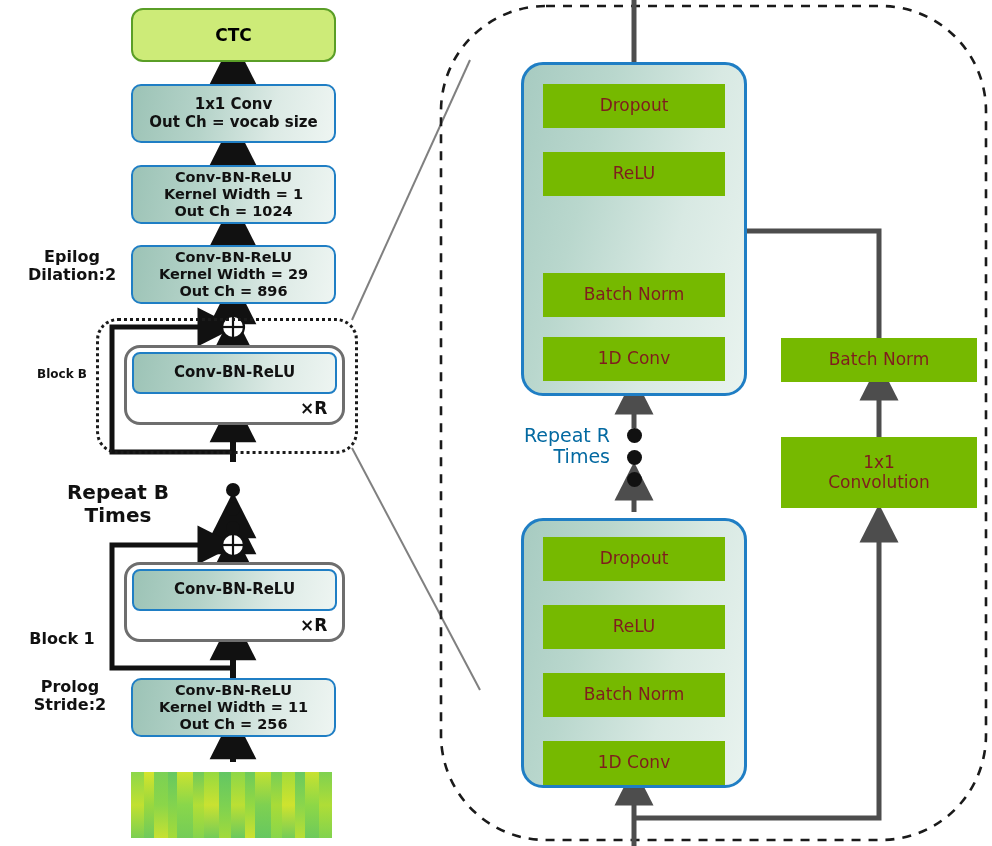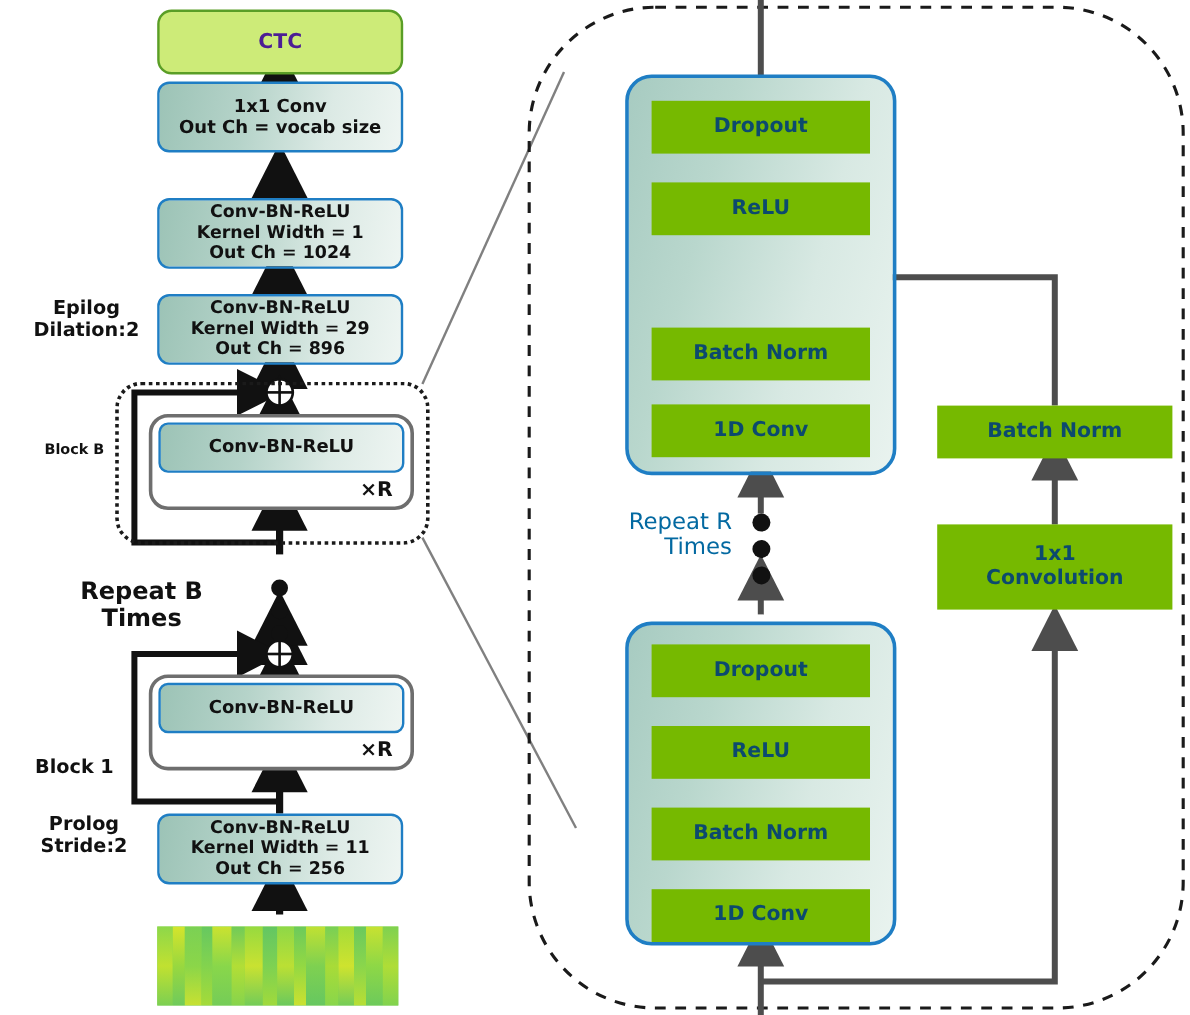--- a/index.html
+++ b/index.html
@@ -10,21 +10,21 @@
 
   
   .lbox{position:absolute;box-sizing:border-box;border:2.5px solid #1f7ec4;
         border-radius:10px;display:flex;flex-direction:column;
         align-items:center;justify-content:center;
         background:linear-gradient(100deg,#9cc3b6 0%,#b5d3c9 35%,#dceae5 70%,#eef5f2 100%);
         color:#111;font-weight:700;line-height:1.17;text-align:center;}
   .lbox span{display:block;white-space:nowrap;}
   .ctcbox{position:absolute;box-sizing:border-box;border:2.5px solid #5a9e26;
         border-radius:12px;background:#cdeb78;display:flex;align-items:center;
-        justify-content:center;color:#4c1d95;font-weight:700;}
+        justify-content:center;color:#000000;font-weight:700;}
 
   
   .blk-gray{position:absolute;box-sizing:border-box;border:3px solid #6e6e6e;
         border-radius:16px;background:#ffffff;}
   .blk-dotted{position:absolute;box-sizing:border-box;
         border:3px dotted #1a1a1a;border-radius:22px;background:transparent;}
   .xr{position:absolute;font-weight:700;color:#111;}
 
   .llabel{position:absolute;font-weight:700;color:#111;text-align:center;
         line-height:1.15;white-space:pre-line;}
@@ -32,21 +32,21 @@
   
   .spec{position:absolute;overflow:hidden;}
   .spec i{position:absolute;top:0;bottom:0;display:block;}
 
   
   .rcontainer{position:absolute;box-sizing:border-box;border:3px solid #1f7ec4;
         border-radius:22px;
         background:linear-gradient(105deg,#a7cbc1 0%,#b9d7cd 30%,#d8e9e3 65%,#e9f3ef 100%);}
   .gbox{position:absolute;box-sizing:border-box;background:#76b900;
         display:flex;align-items:center;justify-content:center;
-        color:#0c4a6e;font-weight:700;line-height:1.15;text-align:center;}
+        color:#7f1d1d;font-weight:400;line-height:1.15;text-align:center;}
   .rlabel{position:absolute;font-weight:400;color:#0369a1;text-align:right;
         line-height:1.12;white-space:pre-line;}
   .dot{position:absolute;background:#111;border-radius:50%;}
 </style>
 </head>
 <body>
 
 <div id="stage">
 
   <svg id="canvas" viewBox="0 0 992 846">
@@ -132,21 +132,21 @@
     <g>
       <ellipse cx="634" cy="231" rx="30" ry="23" fill="#76b900"></ellipse>
       <path d="M624,212 h20 v10 h10 v19 h-10 v10 h-20 v-10 h-10 v-19 h10 z" fill="#111" stroke="#ffffff" stroke-width="4" stroke-linejoin="round"></path>
     </g>
   </svg>
 
   <div class="ctcbox" style="left:131px;top:8px;width:205px;height:54px;font-size:17px;">
     <span>CTC</span>
   </div>
 
-  <div class="lbox" style="left:131px;top:68px;width:205px;height:59px;font-size:15px;">
+  <div class="lbox" style="left:131px;top:84px;width:205px;height:59px;font-size:15px;">
     <span>1x1 Conv</span>
     <span>Out Ch = vocab size</span>
   </div>
 
   <div class="lbox" style="left:131px;top:165px;width:205px;height:59px;font-size:14.5px;">
     <span>Conv-BN-ReLU</span>
     <span>Kernel Width = 1</span>
     <span>Out Ch = 1024</span>
   </div>
 

